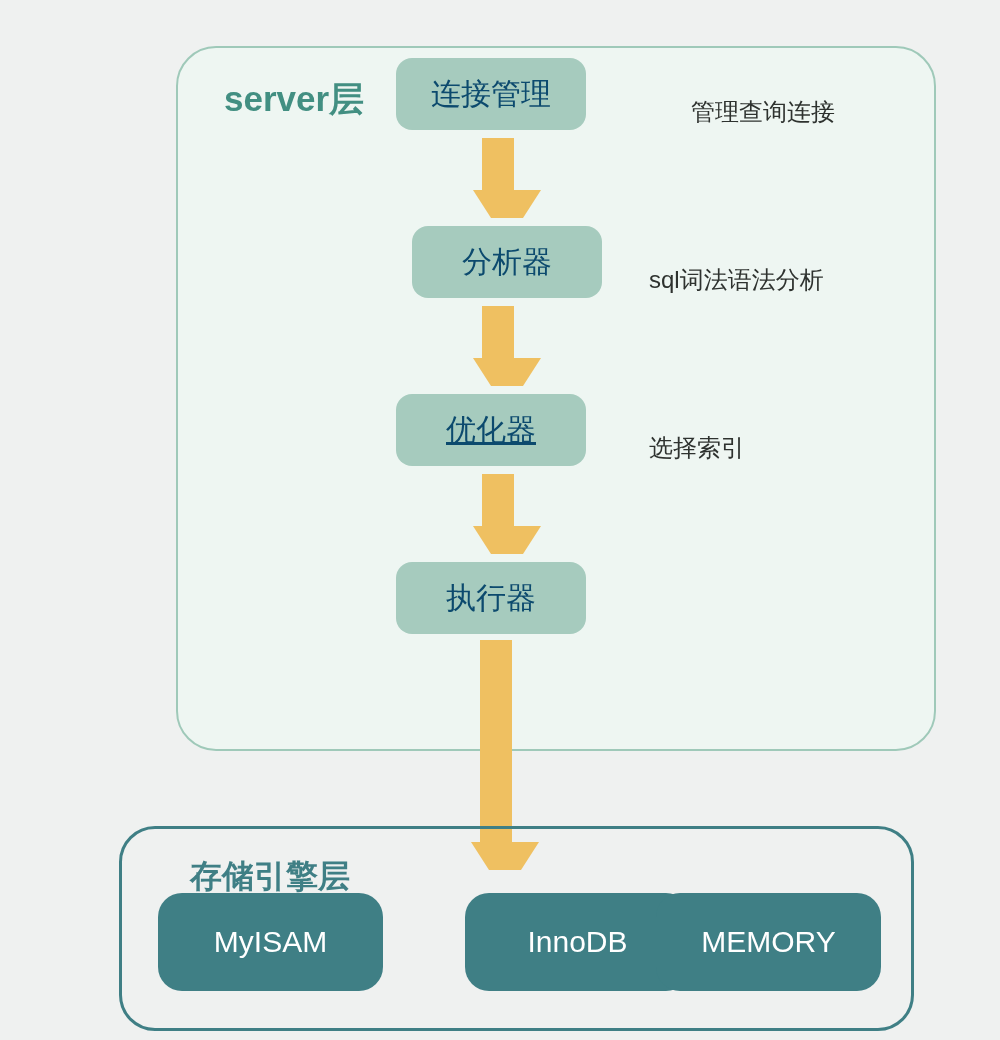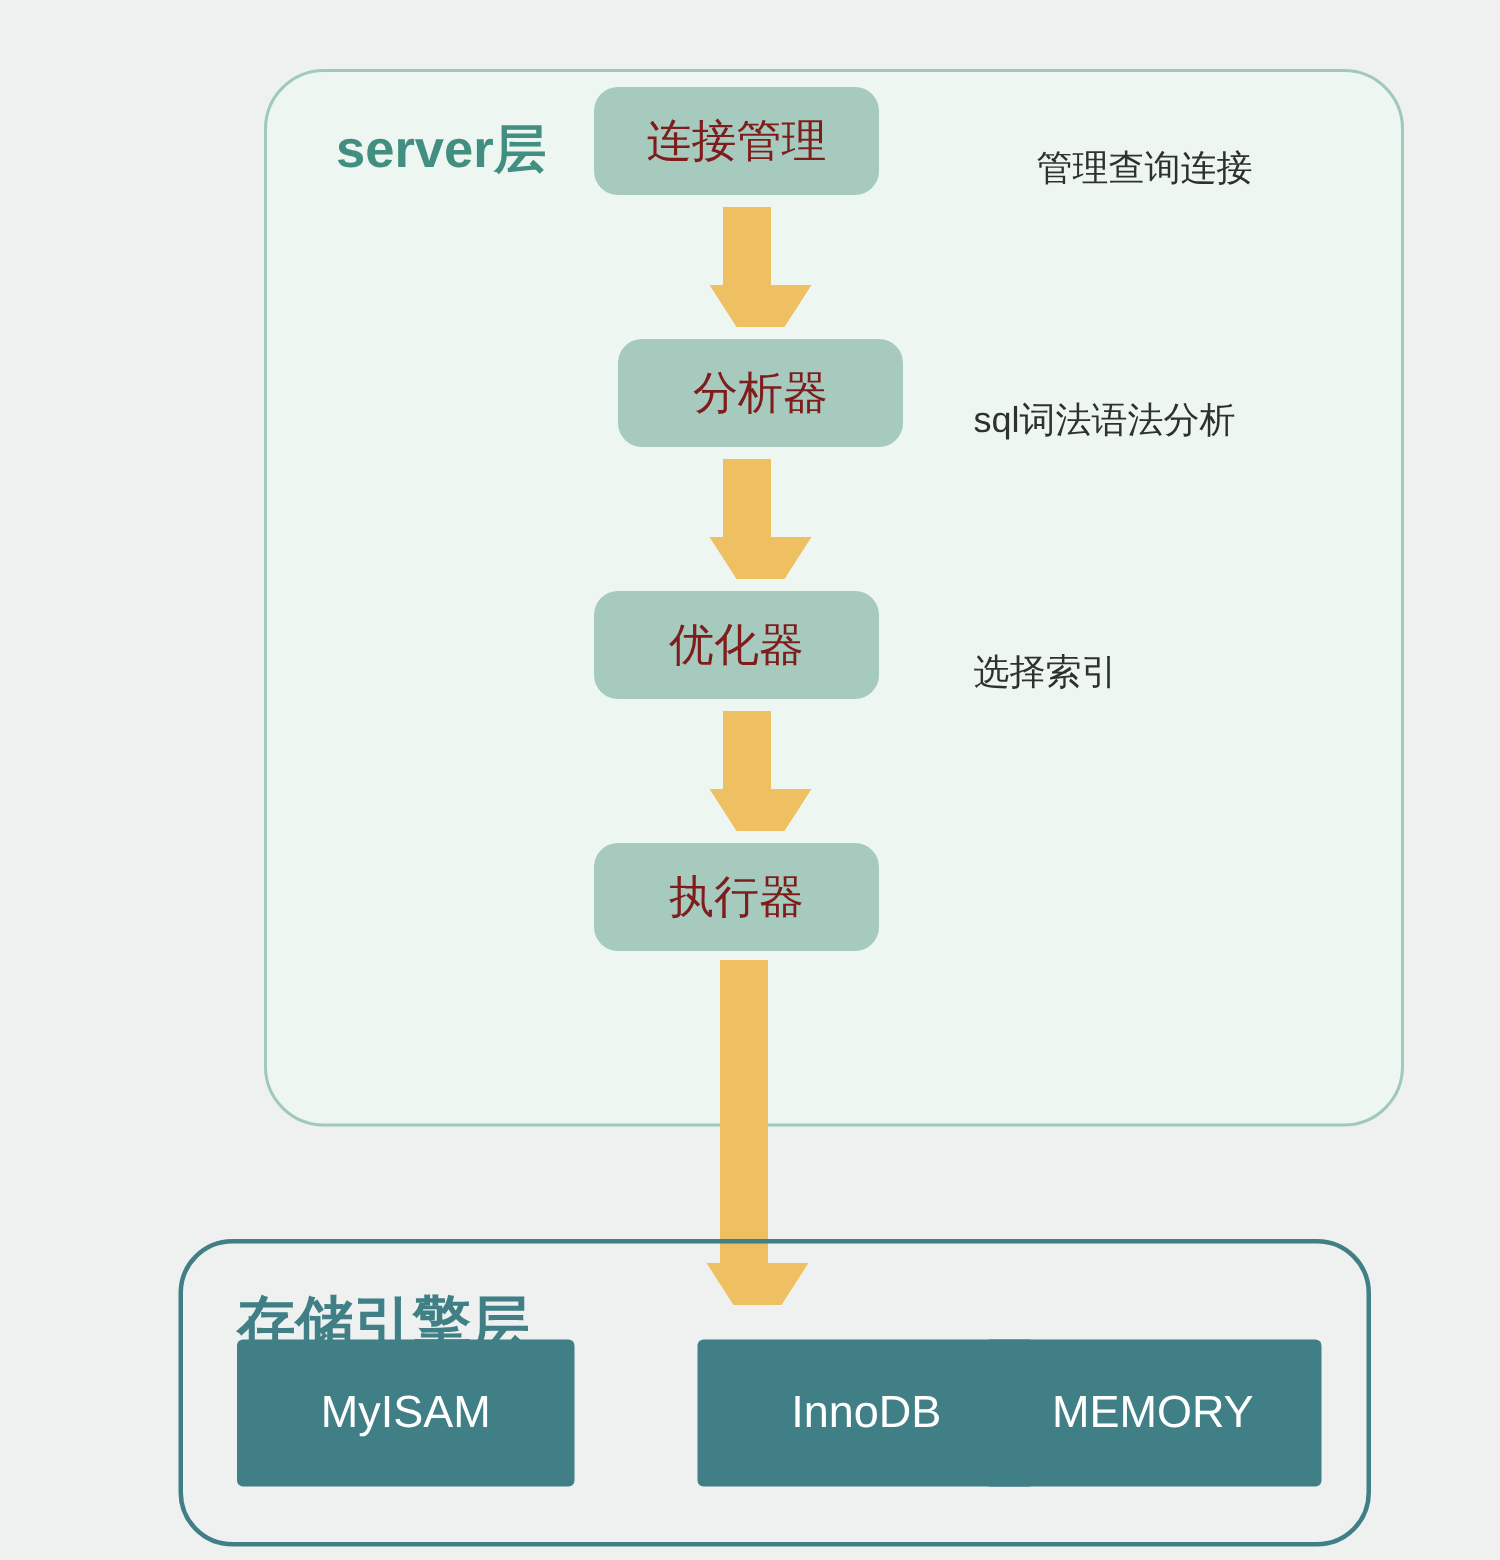--- a/index.html
+++ b/index.html
@@ -38,21 +38,21 @@
   .flow-box {
     position: absolute;
     width: 190px;
     height: 72px;
     background: #a6cbbe;
     border-radius: 16px;
     display: flex;
     align-items: center;
     justify-content: center;
     font-size: 30px;
-    color: #7f1d1d;
+    color: #0c4a6e;
   }
   .flow-desc {
     position: absolute;
     font-size: 24px;
     color: #2e322f;
   }
   
   .arrow {
     position: absolute;
     width: 36px;
@@ -78,32 +78,32 @@
     position: absolute;
     left: 103px;
     top: 810px;
     width: 795px;
     height: 205px;
     border: 3px solid #3f7f85;
     border-radius: 36px;
   }
   .engine-label {
     position: absolute;
-    left: 20px;
+    left: 52px;
     top: 10px;
-    font-size: 39px;
+    font-size: 32px;
     font-weight: 600;
     color: #3f7f85;
   }
   .engine-item {
     position: absolute;
     width: 225px;
     height: 98px;
     background: #3f7f85;
-    border-radius: 4px;
+    border-radius: 24px;
     display: flex;
     align-items: center;
     justify-content: center;
     font-size: 30px;
     color: #ffffff;
   }
 </style>
 </head>
 <body>
 
@@ -125,21 +125,21 @@
     <div class="flow-box" style="left:218px; top:178px;margin-left:16px;">
       <span>分析器</span>
     </div>
     <div class="flow-desc" style="left:455px; top:200px;">sql词法语法分析</div>
 
     <div class="arrow" style="left:295px; top:258px; height:80px;">
       <div class="stem" style="height:52px;"></div>
       <div class="head" style="top:52px;"></div>
     </div>
 
-    <div class="flow-box" style="left:218px; top:346px;">
+    <div class="flow-box" style="left:218px; top:346px;text-decoration:underline;">
       <span>优化器</span>
     </div>
     <div class="flow-desc" style="left:455px; top:368px;">选择索引</div>
 
     <div class="arrow" style="left:295px; top:426px; height:80px;">
       <div class="stem" style="height:52px;"></div>
       <div class="head" style="top:52px;"></div>
     </div>
 
     <div class="flow-box" style="left:218px; top:514px;">

